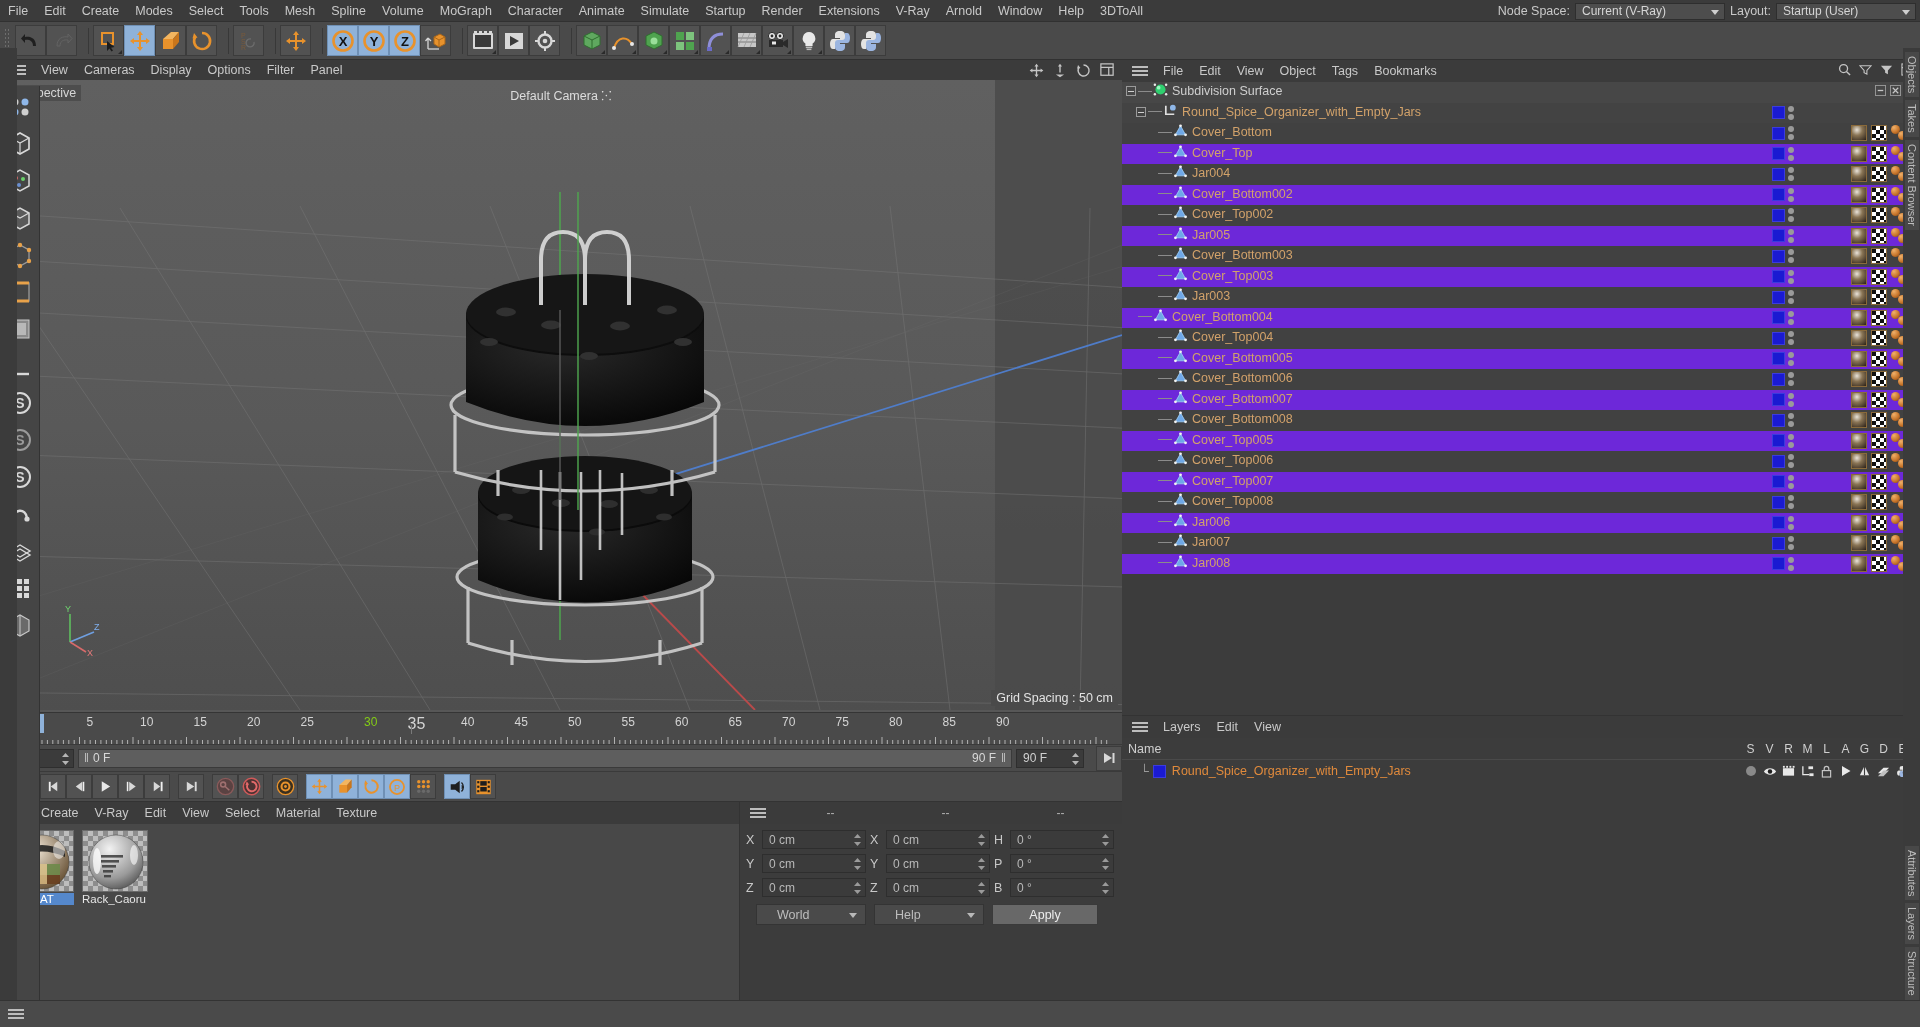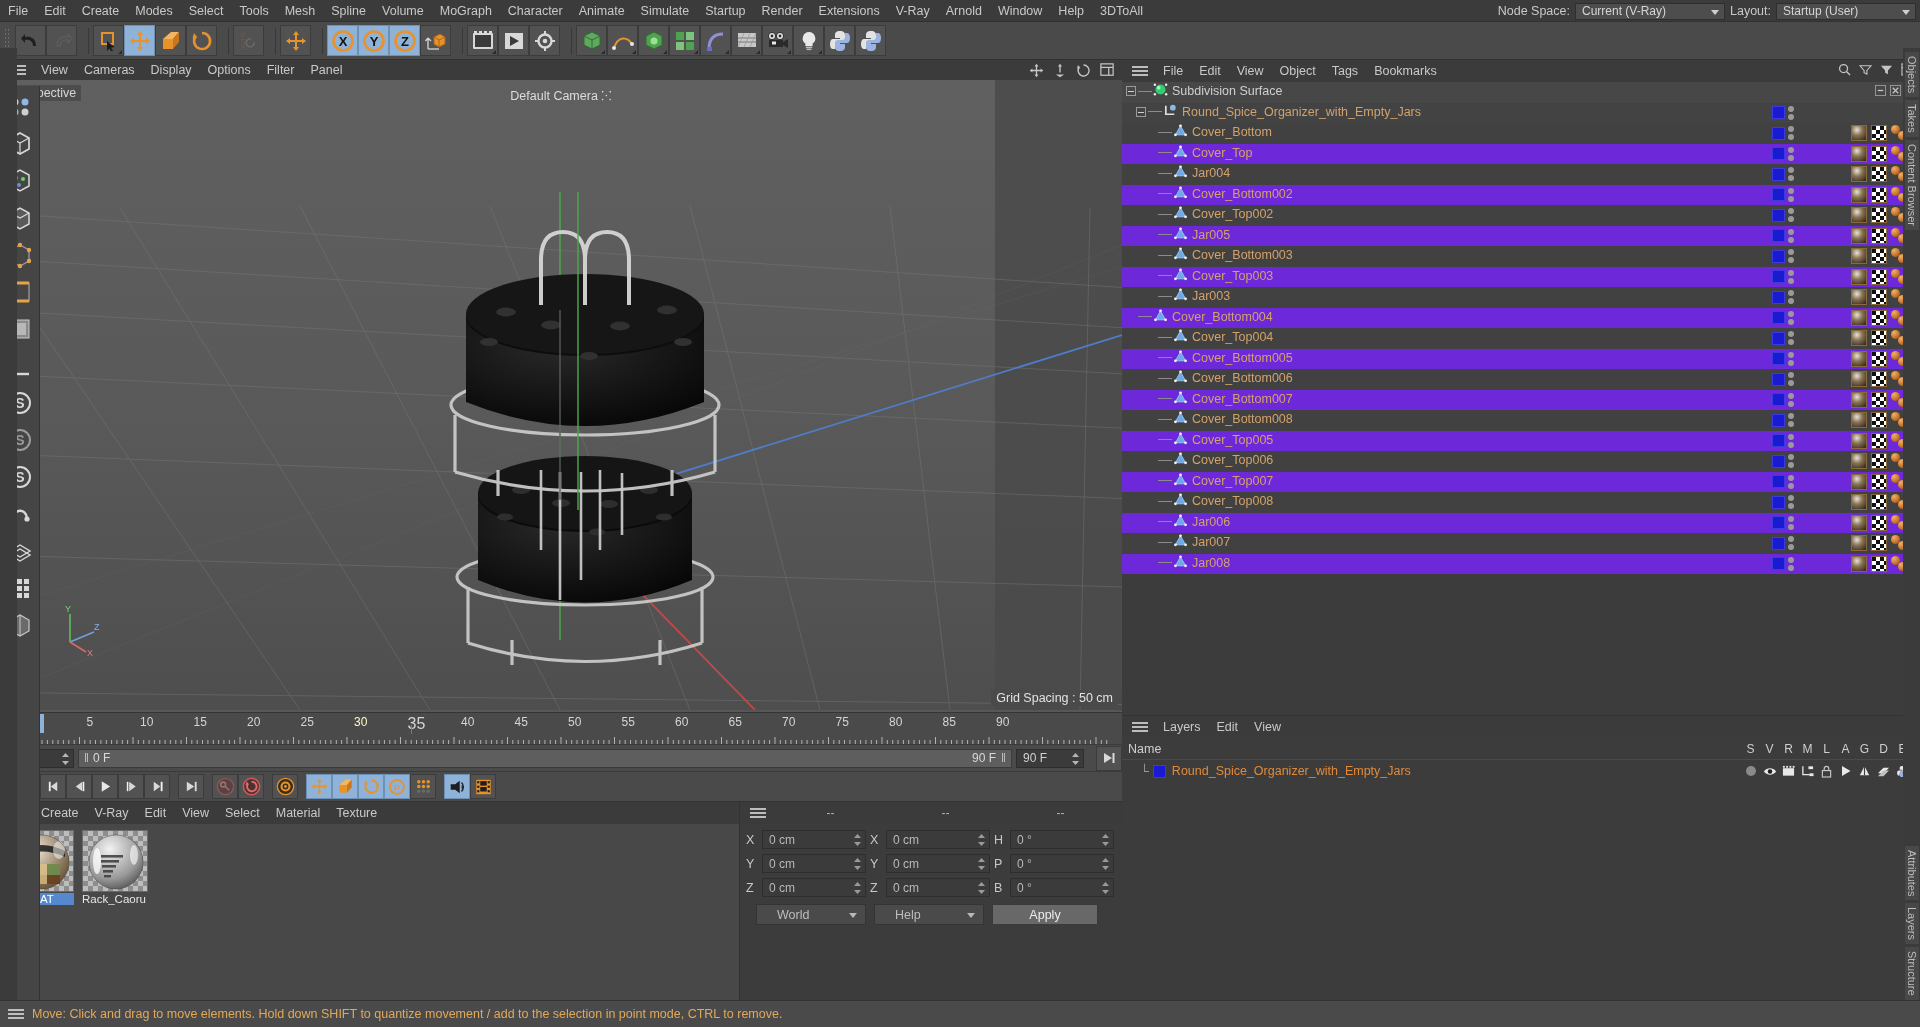--- a/index.html
+++ b/index.html
@@ -631,21 +631,21 @@
           <div class="grip" style="margin:4px 2px 0 2px"></div>
           <div style="position:relative;flex:1;height:22px;">
             <div style="position:absolute;left:12px;top:1px;width:21px;height:19px;background:#8fb2d9;"></div>
             <div id="tlnums" style="position:absolute;left:0;top:0;width:100%;height:22px;">
                 <div style="position: absolute; top: 2px; left: 22px; font-size: 12px; color: rgb(212, 212, 212);">0</div>
                 <div style="position: absolute; top: 2px; left: 75.5px; font-size: 12px; color: rgb(212, 212, 212);">5</div>
                 <div style="position: absolute; top: 2px; left: 129px; font-size: 12px; color: rgb(212, 212, 212);">10</div>
                 <div style="position: absolute; top: 2px; left: 182.5px; font-size: 12px; color: rgb(212, 212, 212);">15</div>
                 <div style="position: absolute; top: 2px; left: 236px; font-size: 12px; color: rgb(212, 212, 212);">20</div>
                 <div style="position: absolute; top: 2px; left: 289.5px; font-size: 12px; color: rgb(212, 212, 212);">25</div>
-                <div style="position: absolute; top: 2px; left: 343px; font-size: 12px; color: #fef9c3;">30</div>
+                <div style="position: absolute; top: 2px; left: 353px; font-size: 12px; color: #84cc16;">30</div>
                 <div style="position: absolute; top: 2px; left: 396.5px; font-size: 16px; color: rgb(212, 212, 212);">35</div>
                 <div style="position: absolute; top: 2px; left: 450px; font-size: 12px; color: rgb(212, 212, 212);">40</div>
                 <div style="position: absolute; top: 2px; left: 503.5px; font-size: 12px; color: rgb(212, 212, 212);">45</div>
                 <div style="position: absolute; top: 2px; left: 557px; font-size: 12px; color: rgb(212, 212, 212);">50</div>
                 <div style="position: absolute; top: 2px; left: 610.5px; font-size: 12px; color: rgb(212, 212, 212);">55</div>
                 <div style="position: absolute; top: 2px; left: 664px; font-size: 12px; color: rgb(212, 212, 212);">60</div>
                 <div style="position: absolute; top: 2px; left: 717.5px; font-size: 12px; color: rgb(212, 212, 212);">65</div>
                 <div style="position: absolute; top: 2px; left: 771px; font-size: 12px; color: rgb(212, 212, 212);">70</div>
                 <div style="position: absolute; top: 2px; left: 824.5px; font-size: 12px; color: rgb(212, 212, 212);">75</div>
                 <div style="position: absolute; top: 2px; left: 878px; font-size: 12px; color: rgb(212, 212, 212);">80</div>
@@ -1958,16 +1958,15 @@
     <div class="vtab">Takes</div>
     <div class="vtab">Content Browser</div>
     <div style="flex:1"></div>
     <div class="vtab">Attributes</div>
     <div class="vtab">Layers</div>
     <div class="vtab">Structure</div>
   </div>
 
   <div class="statusbar">
     <div class="hamb"></div>
-    <div class="stext">Move: Click and drag to move elements. Hold down SHIFT to quantize movement / add to the selection in point mode, CTRL to remove.</div>
   </div>
 
 </div>
 
 </body></html>

